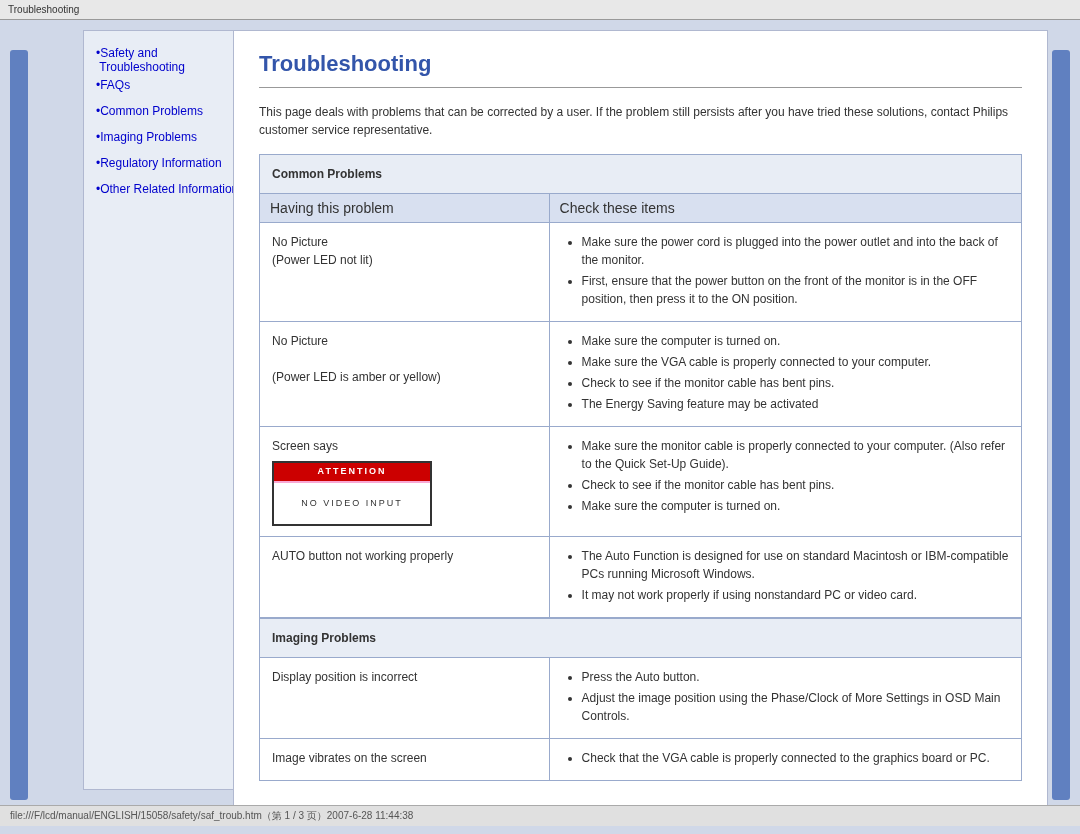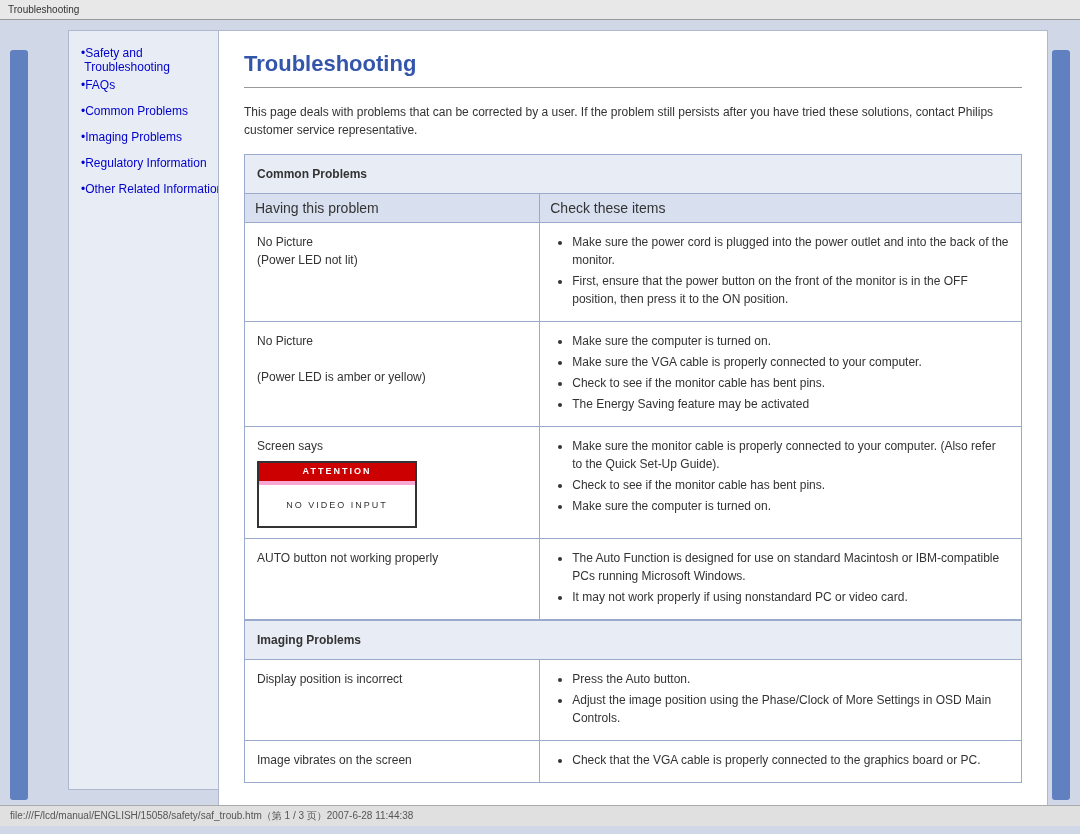--- a/index.html
+++ b/index.html
@@ -144,21 +144,21 @@
       padding: 2px 0;
       font-weight: bold;
     }
     .attention-body {
       background: white;
       text-align: center;
       padding: 14px 0;
       font-size: 9px;
       letter-spacing: 2px;
       color: #333;
-      border-top: 4px solid #f9a8d4;
+      border-top: 2px solid #f9a8d4;
     }
     .imaging-header {
       background: #e8edf5;
       border: 1px solid #99aacc;
       border-top: none;
       padding: 5px 8px;
       color: #3355aa;
       font-weight: bold;
       font-size: 13px;
     }
@@ -177,21 +177,21 @@
 </head>
 <body>
 
 <div class="browser-chrome">
   <span>Troubleshooting</span>
 </div>
 
 <div class="main-layout" style="position:relative;">
   <div class="left-blue-bar"></div>
 
-  <div style="width:200px; flex-shrink:0; padding-left:36px;">
+  <div style="width:200px; flex-shrink:0; padding-left:36px;margin-left:15px;">
     <div class="sidebar">
       <div class="sidebar-group">
         <a href="#">•Safety and<br>&nbsp;Troubleshooting</a>
         <a href="#">•FAQs</a>
       </div>
       <div class="sidebar-group">
         <a href="#">•Common Problems</a>
       </div>
       <div class="sidebar-group">
         <a href="#">•Imaging Problems</a>

